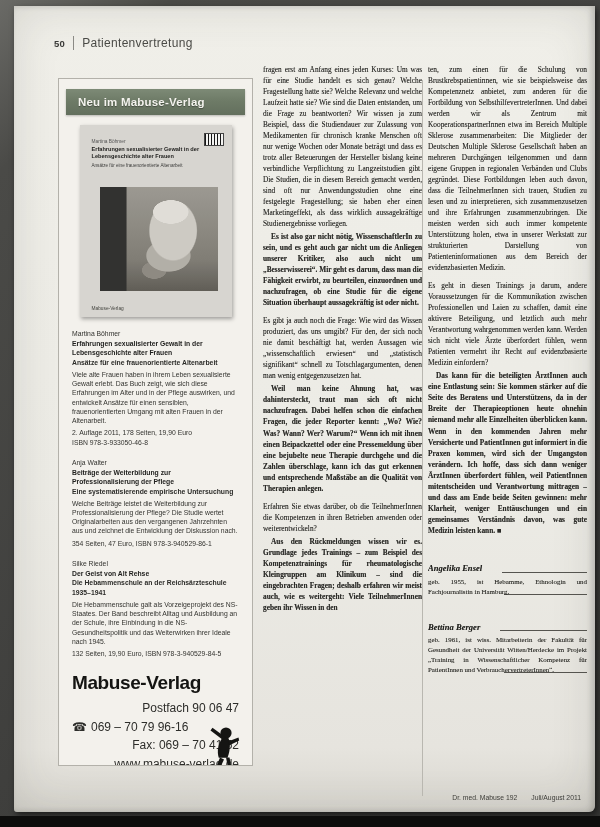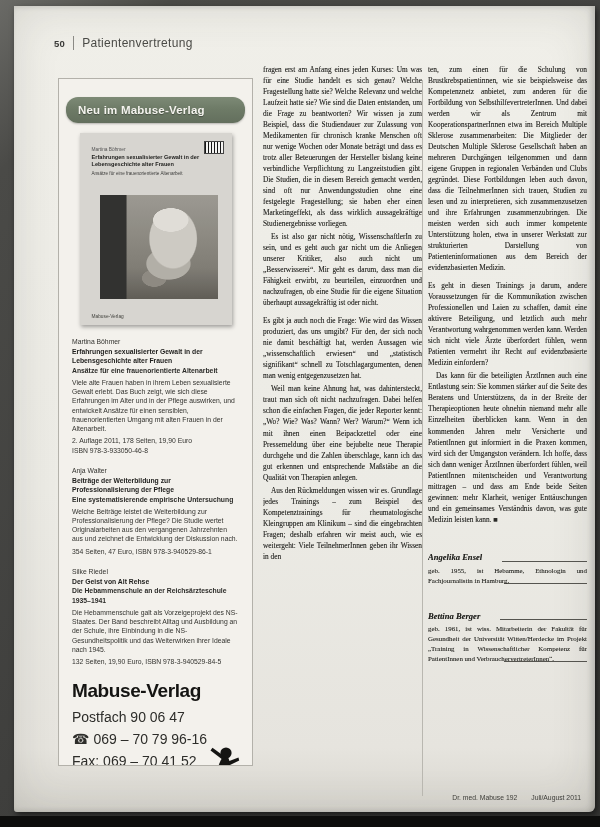--- a/index.html
+++ b/index.html
@@ -24,22 +24,22 @@
   .ph .sec { font-size:12px; letter-spacing:.3px; color:#4a4a46; }
 
   
   .sidebar {
     position:absolute; left:44px; top:72px; width:195px; height:688px;
     background:#f3f1ec; border:1px solid #b3b1aa; padding:6px 13px 8px 13px; overflow:hidden;
   }
   .sb-bar {
     background: linear-gradient(180deg,#7d8a76 0%, #6e7b67 45%, #636f5d 100%);
     color:#f4f3ee; font-weight:bold; font-size:11.5px; letter-spacing:.2px;
-    padding:7px 0 7px 12px; margin:12px -6px 10px -6px;
-    text-shadow:0 1px 1px rgba(0,0,0,.35); box-shadow:0 1px 2px rgba(0,0,0,.25);border-radius:12px;
+    padding:7px 0 7px 12px; margin:4px -6px 10px -6px;
+    text-shadow:0 1px 1px rgba(0,0,0,.35); box-shadow:0 1px 2px rgba(0,0,0,.25);
   }
   .cover {
     width:152px; height:192px; margin:0 auto 12px auto; background:#d7d5d0;
     box-shadow:1px 2px 4px rgba(0,0,0,.35); position:relative; padding:10px 10px 0 12px;
   }
   .cover .barcode { position:absolute; right:8px; top:8px; width:20px; height:13px; background:
      repeating-linear-gradient(90deg,#161616 0 1px, #f4f4f2 1px 3px); border:1px solid #444; }
   .cover .c-auth { font-size:4.8px; color:#555; margin-top:4px; }
   .cover .c-title { font-size:5.6px; font-weight:bold; color:#1d1d1b; line-height:1.3; margin-top:2px; }
   .cover .c-sub { font-size:4.6px; color:#3c3c3a; line-height:1.3; margin-top:2px; }
@@ -58,35 +58,35 @@
 
   .book { margin-bottom:11px; font-size:6.8px; line-height:1.36; color:#33332f; }
   .book .b-auth { margin-bottom:1px; }
   .book .b-title { font-weight:bold; color:#1e1e1c; }
   .book .b-sub { font-weight:bold; color:#2c2c29; }
   .book .b-desc { margin-top:3px; }
   .book .b-meta { margin-top:3px; }
 
   .pub { margin-top:14px; position:relative; }
   .pub .p-name { font-size:19px; font-weight:bold; letter-spacing:-.4px; color:#141412; margin-bottom:5px; }
-  .pub .p-line { font-size:14px; color:#2d2d2a; line-height:1.55; }
+  .pub .p-line { font-size:12px; color:#2d2d2a; line-height:1.55;text-align:right; }
   .pub .p-phone { display:flex; gap:4px; align-items:center; }
   .mascot { position:absolute; right:-2px; bottom:-4px; width:40px; height:54px; }
 
   
   .col { position:absolute; top:58px; width:159px; height:736px; font-family:"Liberation Serif", serif;
          font-size:7.35px; line-height:1.5; color:#2b2b28; text-align:justify;
          text-shadow:0 0 .5px rgba(45,45,42,.5); overflow:hidden; }
   .col1 { left:249px; }
   .col2 { left:414px; }
   .colrule { position:absolute; left:408px; top:74px; width:1px; height:716px; background:#b9b7b0; }
   .col p { margin:0; }
   .col p.ind { text-indent:8px; }
   .col p.q { margin-top:7px; margin-bottom:2px; }
-  .col p + p.ans { margin-top:2px; }
+  .col p + p.ans { margin-top:2px;font-weight:bold; }
 
   .authors { margin-top:16px; font-family:"Liberation Serif", serif; }
   .a-row { display:flex; align-items:flex-end; gap:20px; margin-top:26px; }
   .a-name { font-size:8.6px; font-weight:bold; font-style:italic; color:#232320; white-space:nowrap; }
   .a-rule { flex:1; border-bottom:1px solid #55544f; margin-bottom:2px; }
   .a-bio { font-size:6.9px; line-height:1.45; color:#2e2e2a; text-align:justify; margin-top:2px; }
   .a-trail { width:52%; margin-left:auto; border-bottom:1px solid #55544f; margin-top:-3px; }
 
   .footer { position:absolute; right:14px; top:788px; display:flex; gap:14px; font-size:6.8px; color:#3c3c38; }
 </style>
@@ -162,20 +162,21 @@
     </div>
   </div>
 
   <div class="colrule"></div>
 
   <div class="col col1">
     <p>fragen erst am Anfang eines jeden Kurses: Um was für eine Studie handelt es sich genau? Welche Fragestellung hatte sie? Welche Relevanz und welche Laufzeit hatte sie? Wie sind die Daten entstanden, um die Frage zu beantworten? Wir wissen ja zum Beispiel, dass die Studiendauer zur Zulassung von Medikamenten für chronisch kranke Menschen oft nur wenige Wochen oder Monate beträgt und dass es trotz aller Beteuerungen der Hersteller bislang keine verbindliche Verpflichtung zu Langzeitstudien gibt. Die Studien, die in diesem Bereich gemacht werden, sind oft nur Anwendungsstudien ohne eine festgelegte Fragestellung; sie haben eher einen Marketingeffekt, als dass wirklich aussagekräftige Studienergebnisse vorliegen.</p>
     <p class="ind ans">Es ist also gar nicht nötig, WissenschaftlerIn zu sein, und es geht auch gar nicht um die Anliegen unserer Kritiker, also auch nicht um „Besserwisserei“. Mir geht es darum, dass man die Fähigkeit erwirbt, zu beurteilen, einzuordnen und nachzufragen, ob eine Studie für die eigene Situation überhaupt aussagekräftig ist oder nicht.</p>
     <p class="q">Es gibt ja auch noch die Frage: Wie wird das Wissen produziert, das uns umgibt? Für den, der sich noch nie damit beschäftigt hat, werden Aussagen wie „wissenschaftlich erwiesen“ und „statistisch signifikant“ schnell zu Totschlagargumenten, denen man wenig entgegenzusetzen hat.</p>
     <p class="ind ans">Weil man keine Ahnung hat, was dahintersteckt, traut man sich oft nicht nachzufragen. Dabei helfen schon die einfachen Fragen, die jeder Reporter kennt: „Wo? Wie? Was? Wann? Wer? Warum?“ Wenn ich mit ihnen einen Beipackzettel oder eine Pressemeldung über eine bejubelte neue Therapie durchgehe und die Zahlen überschlage, kann ich das gut erkennen und entsprechende Maßstäbe an die Qualität von Therapien anlegen.</p>
+    <p class="q">Erfahren Sie etwas darüber, ob die TeilnehmerInnen die Kompetenzen in ihren Betrieben anwenden oder weiterentwickeln?</p>
     <p class="ind ans">Aus den Rückmeldungen wissen wir es. Grundlage jedes Trainings – zum Beispiel des Kompetenztrainings für rheumatologische Kleingruppen am Klinikum – sind die eingebrachten Fragen; deshalb erfahren wir meist auch, wie es weitergeht: Viele TeilnehmerInnen geben ihr Wissen in den</p>
   </div>
 
   <div class="col col2">
     <p>ten, zum einen für die Schulung von Brustkrebspatientinnen, wie sie beispielsweise das Kompetenznetz anbietet, zum anderen für die Fortbildung von SelbsthilfevertreterInnen. Und dabei werden wir als Zentrum mit KooperationspartnerInnen etwa im Bereich Multiple Sklerose zusammenarbeiten: Die Mitglieder der Deutschen Multiple Sklerose Gesellschaft haben an mehreren Durchgängen teilgenommen und dann eigene Gruppen in regionalen Verbänden und Clubs gegründet. Diese Fortbildungen leben auch davon, dass die TeilnehmerInnen sich trauen, Studien zu lesen und zu interpretieren, sich zusammenzusetzen und ihre Erfahrungen zusammenzubringen. Die meisten werden sich auch immer kompetente Unterstützung holen, etwa in unserer Werkstatt zur strukturierten Darstellung von Patienteninformationen aus dem Bereich der evidenzbasierten Medizin.</p>
     <p class="q">Es geht in diesen Trainings ja darum, andere Voraussetzungen für die Kommunikation zwischen Professionellen und Laien zu schaffen, damit eine aktivere Beteiligung, und letztlich auch mehr Verantwortung wahrgenommen werden kann. Werden sich nicht viele Ärzte überfordert fühlen, wenn Patienten vermehrt ihr Recht auf evidenzbasierte Medizin einfordern?</p>
     <p class="ind ans">Das kann für die beteiligten ÄrztInnen auch eine Entlastung sein: Sie kommen stärker auf die Seite des Beratens und Unterstützens, da in der Breite der Therapieoptionen heute ohnehin niemand mehr alle Einzelheiten überblicken kann. Wenn in den kommenden Jahren mehr Versicherte und PatientInnen gut informiert in die Praxen kommen, wird sich der Umgangston verändern. Ich hoffe, dass sich dann weniger ÄrztInnen überfordert fühlen, weil PatientInnen mitentscheiden und Verantwortung mittragen – und dass am Ende beide Seiten gewinnen: mehr Klarheit, weniger Enttäuschungen und ein gemeinsames Verständnis davon, was gute Medizin leisten kann.  ■</p>
 
     <div class="authors">
       <div class="a-row">

